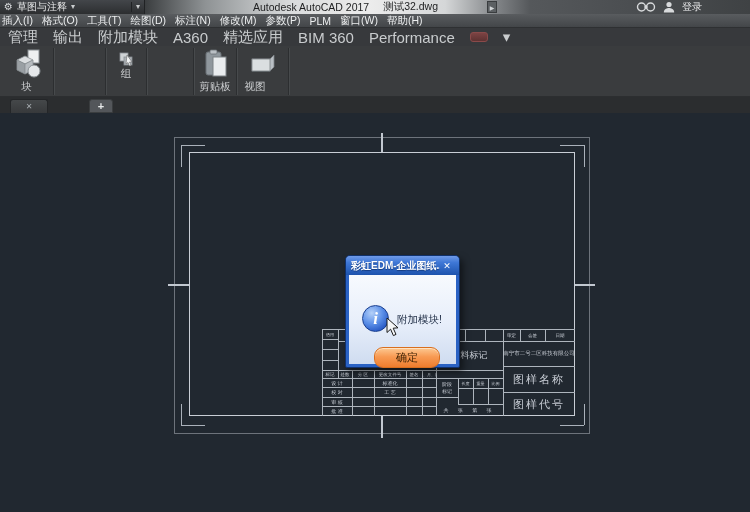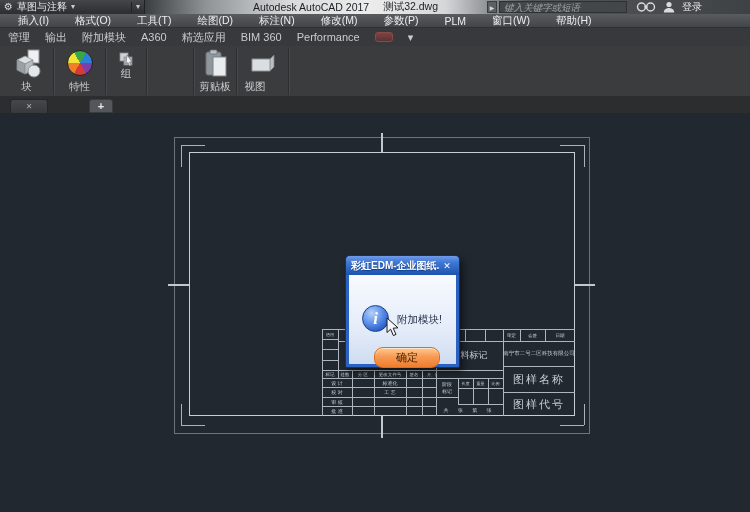--- a/index.html
+++ b/index.html
@@ -22,27 +22,27 @@
     color:#d2d5d7; font-size:6px; display:flex; align-items:center; justify-content:center; }
   .search-box { position:absolute; left:499px; top:1px; width:128px; height:12px; background:#44474a; border:1px solid #2e3032;
     color:#c8cbcd; font-size:9.5px; padding:0 4px; outline:none; }
   .search-box::placeholder { color:#9aa0a5; font-style:italic; }
   .tb-icons { position:absolute; left:636px; top:0; height:14px; display:flex; align-items:center; gap:7px; }
   .signin-label { color:#e9eaeb; font-size:10px; }
 
   
   .menubar { position:absolute; left:0; top:14px; width:750px; height:14px;
     background:linear-gradient(#595c5f,#434649); border-bottom:1px solid #2e3032;
-    display:flex; align-items:center; gap:26px; padding:0 18px; }
+    display:flex; align-items:center; gap:9px; padding:0 2px; }
   .menubar span { color:#eceeef; font-size:10.5px; white-space:nowrap; }
 
   
   .ribbontabs { position:absolute; left:0; top:28px; width:750px; height:18px; background:#37393c;
     display:flex; align-items:center; gap:15px; padding:0 8px; }
-  .ribbontabs span { color:#c9ccce; font-size:11px; white-space:nowrap; }
+  .ribbontabs span { color:#c9ccce; font-size:15px; white-space:nowrap; }
   .media-chip { width:18px; height:10px; border-radius:3px; background:linear-gradient(#7c4343,#5d3232); border:1px solid #8a4a4a; }
 
   
   .ribbon { position:absolute; left:0; top:46px; width:750px; height:51px; background:#3a3c3e; border-bottom:1px solid #2c2e30; }
   .panel { position:absolute; top:0; height:51px; }
   .pdiv { position:absolute; top:2px; width:1px; height:47px; background:#2c2e30; box-shadow:1px 0 0 #474a4c; }
   .plabel { position:absolute; bottom:3px; left:0; right:0; text-align:center; color:#ccced0; font-size:10.5px; white-space:nowrap; }
   .picon { position:absolute; }
   .wheel { width:26px; height:26px; border-radius:50%; border:1px solid #232526;
     background:conic-gradient(from -30deg,#3aa648 0 60deg,#2f7fd6 60deg 120deg,#7c3fa8 120deg 180deg,#d63a35 180deg 240deg,#f07f28 240deg 300deg,#f3e23a 300deg 360deg); }
@@ -103,21 +103,20 @@
   <div class="ws-chip">
     <span class="ws-gear">⚙</span>
     <span class="ws-label">草图与注释</span>
     <span class="caret">▾</span>
     <span class="ws-split"></span>
     <span class="caret">▾</span>
   </div>
   <div class="flyout-btn">
     <span>▶</span>
   </div>
-  <input class="search-box" placeholder="键入关键字或短语" style="">
   <div class="tb-icons">
     <svg width="20" height="12" viewBox="0 0 20 12">
       <circle cx="5.5" cy="6" r="4" fill="none" stroke="#d8dadc" stroke-width="1.4"></circle>
       <circle cx="14.5" cy="6" r="4" fill="none" stroke="#d8dadc" stroke-width="1.4"></circle>
       <rect x="8.5" y="4.5" width="3" height="3" fill="#d8dadc"></rect>
     </svg>
     <svg width="12" height="12" viewBox="0 0 12 12">
       <circle cx="6" cy="3.5" r="2.6" fill="#d8dadc"></circle>
       <path d="M0.8,11.5 C0.8,8 4,7 6,7 C8,7 11.2,8 11.2,11.5 Z" fill="#d8dadc"></path>
     </svg>
@@ -156,24 +155,20 @@
         <rect x="16" y="1" width="11" height="13" fill="#eef0f1" stroke="#8a9094" stroke-width="1"></rect>
         <polygon points="5,11 13,7 21,11 13,15" fill="#dcdfe1" stroke="#8a9094" stroke-width="0.8"></polygon>
         <polygon points="5,11 13,15 13,25 5,21" fill="#9aa0a4" stroke="#8a9094" stroke-width="0.8"></polygon>
         <polygon points="13,15 21,11 21,21 13,25" fill="#b7bcc0" stroke="#8a9094" stroke-width="0.8"></polygon>
         <circle cx="22" cy="22" r="6" fill="#e4e7e9" stroke="#8a9094" stroke-width="1"></circle>
       </svg>
       <div class="plabel">块</div>
     </div>
     <div class="pdiv" style="left:53px;"></div>
 
-    <div class="panel" style="left:54px;width:51px;">
-      <div class="picon wheel" style="left:13px;top:4px;"></div>
-      <div class="plabel">特性</div>
-    </div>
     <div class="pdiv" style="left:105px;"></div>
 
     <div class="panel" style="left:106px;width:40px;">
       <svg class="picon" style="left:13px;top:6px;" width="15" height="14" viewBox="0 0 15 14">
         <rect x="1" y="1" width="8" height="8" fill="#cfd3d6" stroke="#8a9094" stroke-width="0.8"></rect>
         <rect x="5" y="5" width="8" height="8" fill="#aeb3b7" stroke="#8a9094" stroke-width="0.8"></rect>
         <polygon points="8,3 13,10 10.5,10 12,13.5 10.5,14 9,10.5 7,12" fill="#f2f4f5" stroke="#555" stroke-width="0.5"></polygon>
       </svg>
       <div class="tcell" style="left:0;top:22px;width:40px;height:12px;font-size:10.5px;color:#ccced0;">组</div>
     </div>

